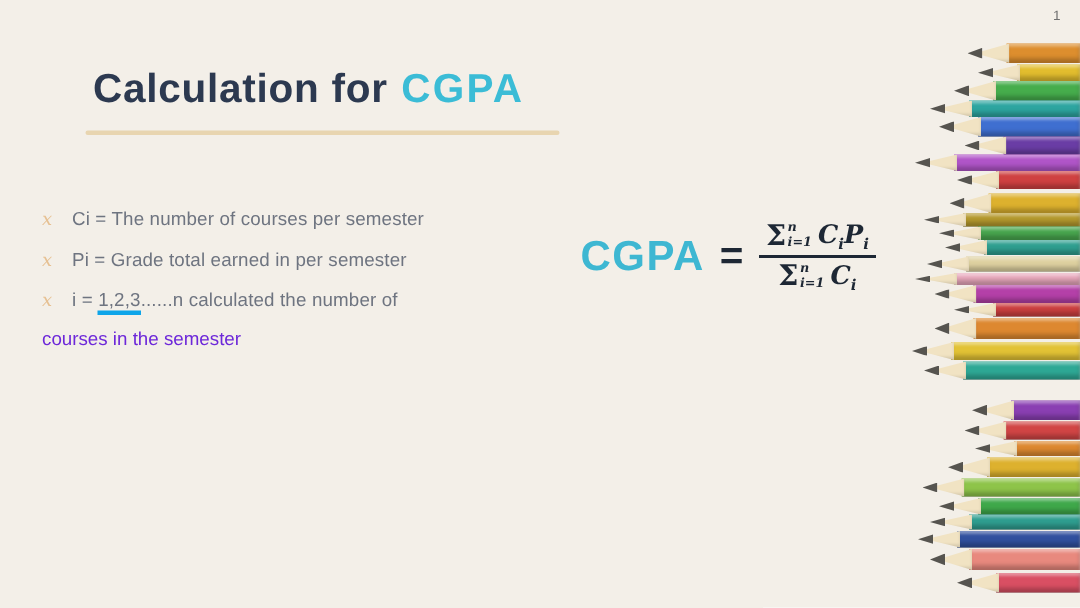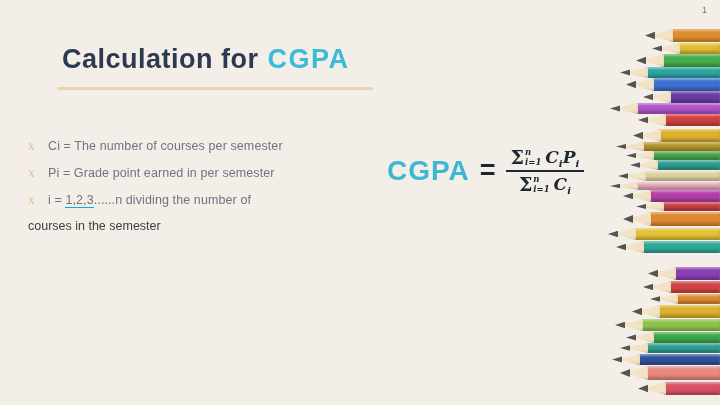--- a/index.html
+++ b/index.html
@@ -15,22 +15,22 @@
   .title .accent{color:#3bbcd6;margin-left:9px;letter-spacing:1.5px;}
   .title-underline{position:absolute;left:57px;top:87px;width:316px;height:3px;
          background:#e8d5b0;border-radius:2px;}
 
   
   .bullets{position:absolute;left:28px;top:132px;width:340px;}
   .bullet-row{display:flex;align-items:center;height:27px;}
   .bullet-marker{width:20px;font-family:"DejaVu Serif",serif;font-style:italic;
          font-size:12px;color:#e6c092;flex:0 0 20px;}
   .bullet-text{font-size:12.5px;color:#6e7480;letter-spacing:.1px;white-space:nowrap;}
-  .bullet-text .u{border-bottom:1px solid #0ea5e9;}
-  .bullet-cont{height:27px;line-height:27px;font-size:12.5px;color:#404040;}
+  .bullet-text .u{border-bottom:3px solid #0ea5e9;}
+  .bullet-cont{height:27px;line-height:27px;font-size:12.5px;color:#6d28d9;}
 
   
   .formula{position:absolute;left:387px;top:133px;height:76px;display:flex;
          align-items:center;gap:10px;color:#1d2734;}
   .f-lhs{font-size:28px;font-weight:700;color:#3eb7d2;letter-spacing:1px;}
   .f-eq{font-size:27px;font-weight:700;position:relative;top:-1px;}
   .fraction{display:inline-flex;flex-direction:column;align-items:center;
          font-family:"DejaVu Serif",serif;font-weight:700;}
   .frac-num{display:flex;align-items:center;padding:0 5px 3px 5px;
          border-bottom:2.5px solid #1d2734;}
@@ -67,25 +67,25 @@
   </div>
   <div class="title-underline"></div>
 
   <div class="bullets">
     <div class="bullet-row">
       <span class="bullet-marker">x</span>
       <span class="bullet-text">Ci = The number of courses per semester</span>
     </div>
     <div class="bullet-row">
       <span class="bullet-marker">x</span>
-      <span class="bullet-text">Pi = Grade point earned in per semester</span>
+      <span class="bullet-text">Pi = Grade total earned in per semester</span>
     </div>
     <div class="bullet-row">
       <span class="bullet-marker">x</span>
-      <span class="bullet-text"><span>i = </span><span class="u">1,2,3</span><span>......n dividing the number of</span></span>
+      <span class="bullet-text"><span>i = </span><span class="u">1,2,3</span><span>......n calculated the number of</span></span>
     </div>
     <div class="bullet-cont">courses in the semester</div>
   </div>
 
   <div class="formula">
     <span class="f-lhs">CGPA</span>
     <span class="f-eq">=</span>
     <span class="fraction">
       <span class="frac-num">
         <span class="sigma">Σ</span>

